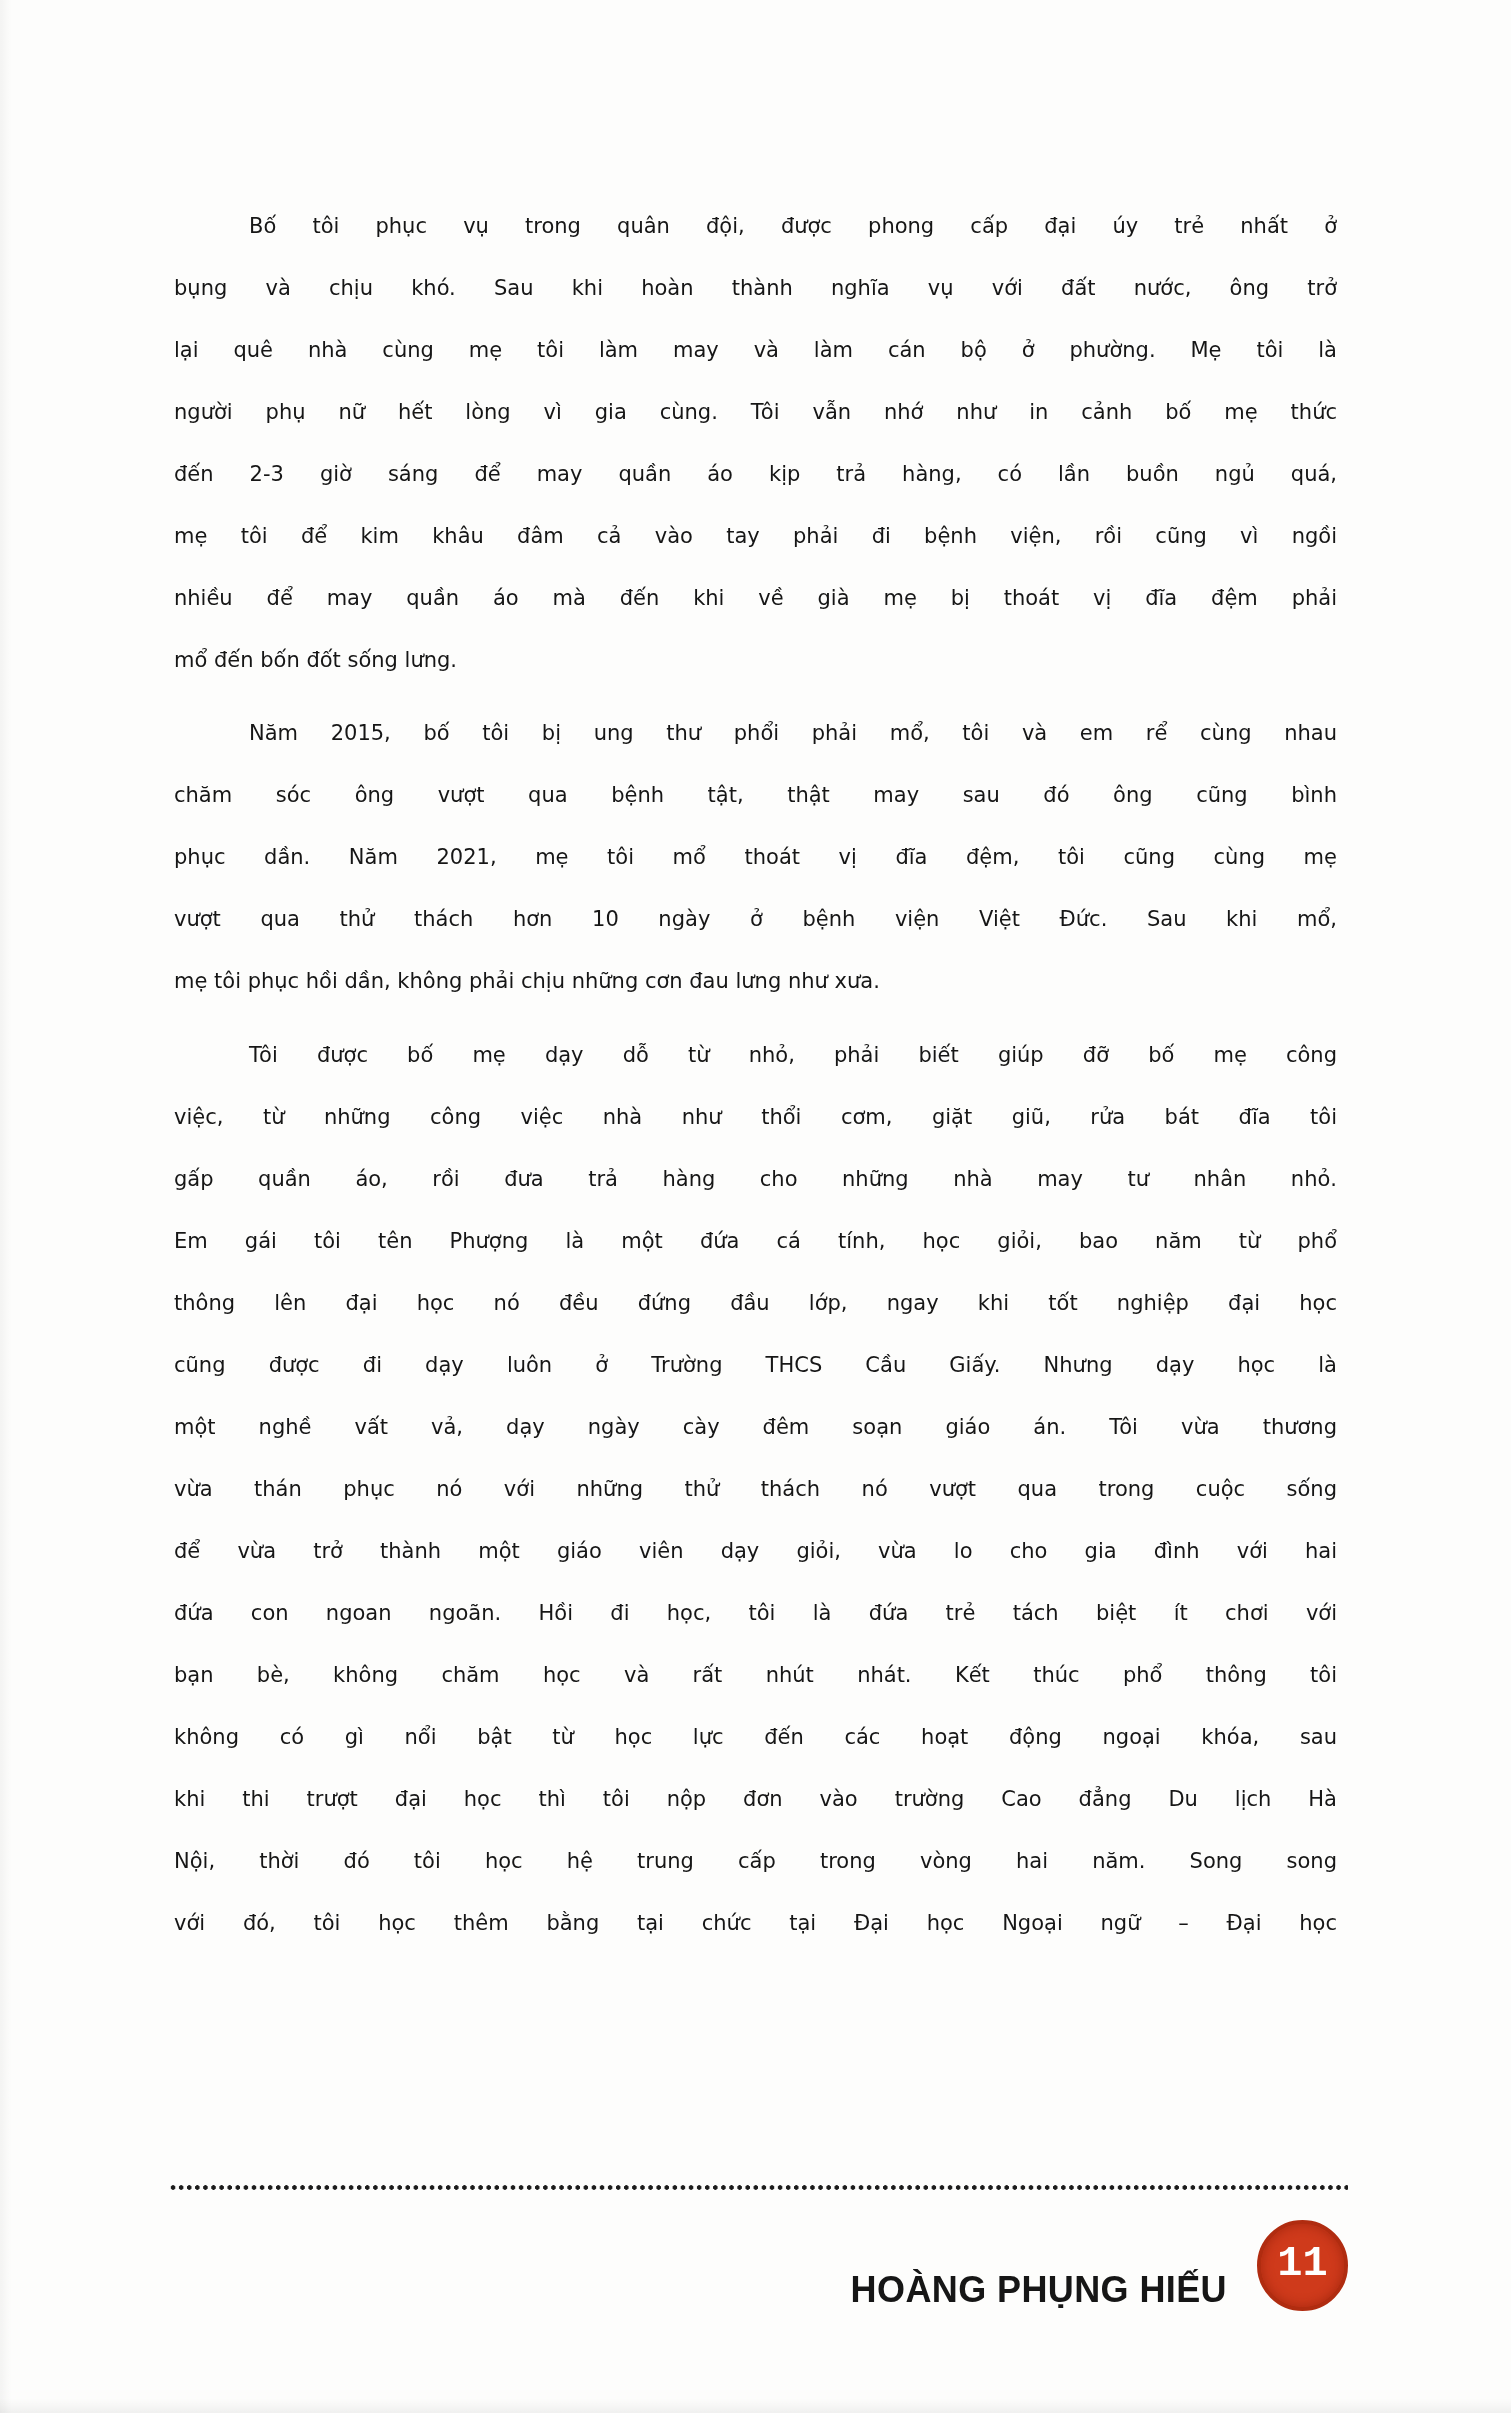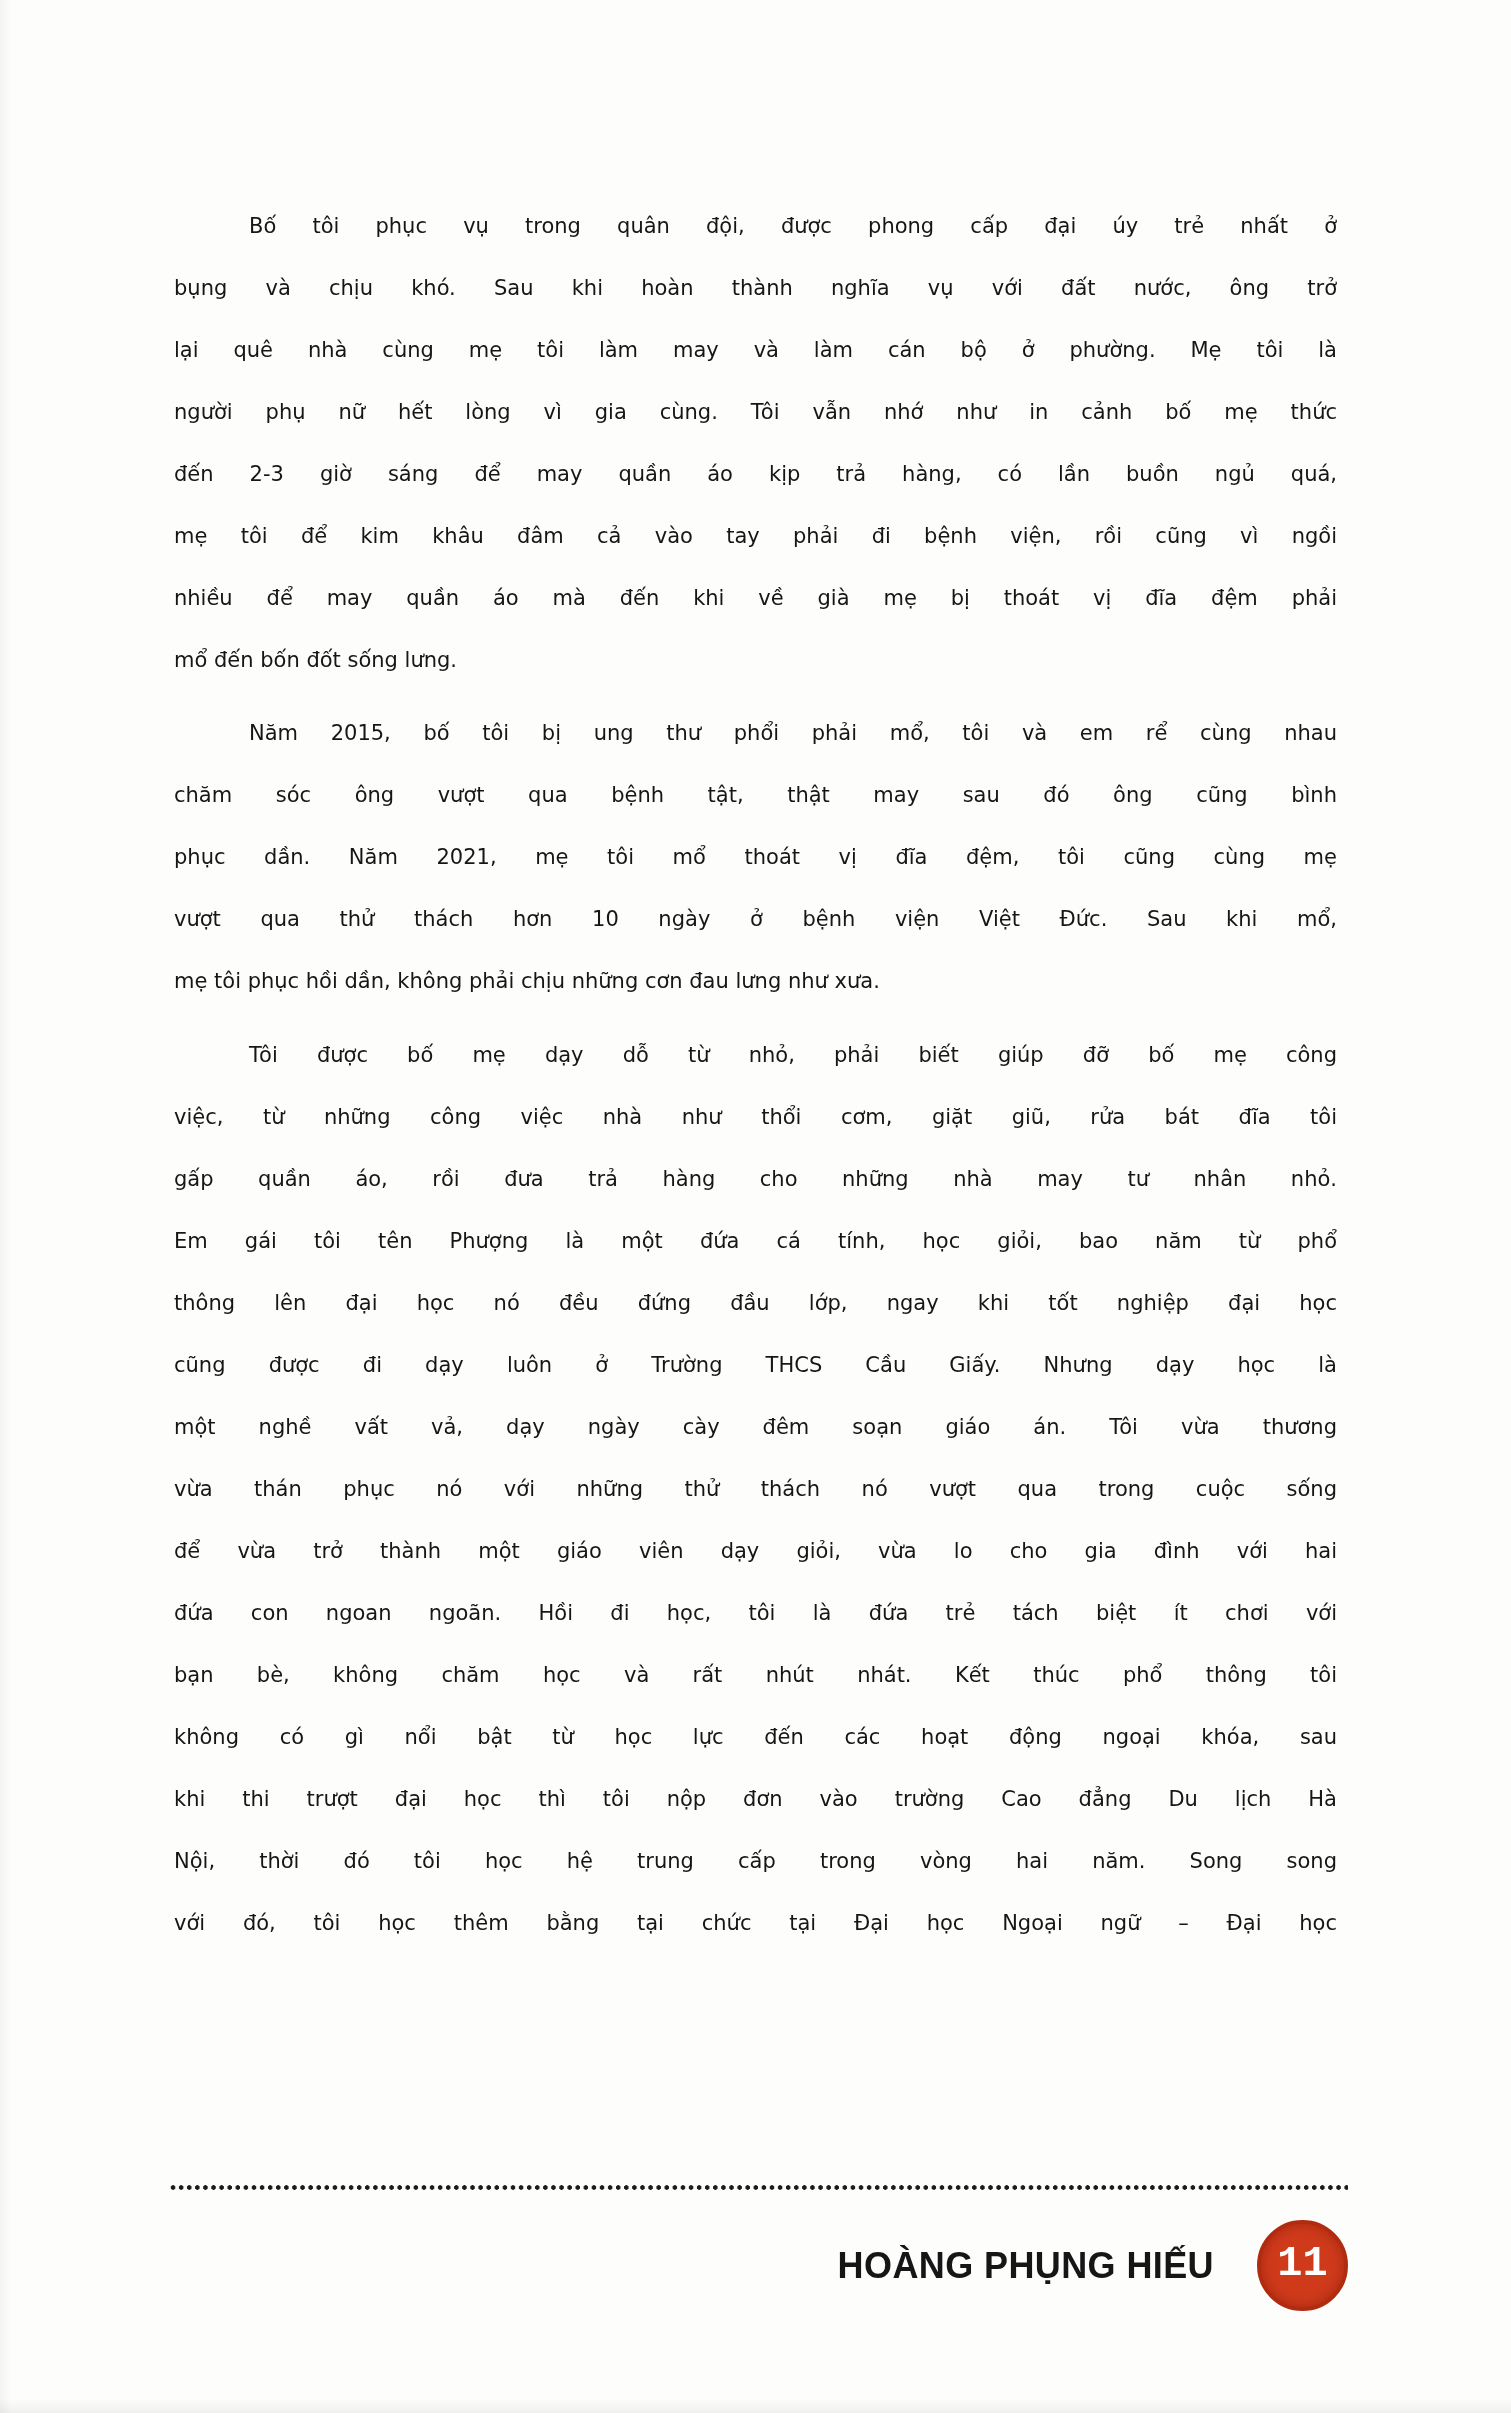--- a/index.html
+++ b/index.html
@@ -52,22 +52,22 @@
     height: 4.9px;
     background: radial-gradient(circle closest-side, #1b1b1b 82%, rgba(0,0,0,0)) repeat-x;
     background-size: 8.1px 4.9px;
   }
   .footer-row {
     position: absolute;
     top: 2220px;
     right: 163px;
     height: 91px;
     display: flex;
-    align-items: center;
-    gap: 43px;
+    align-items: flex-end;
+    gap: 30px;
   }
   .author {
     font-family: "Liberation Sans", "DejaVu Sans", sans-serif;
     font-weight: bold;
     font-size: 36px;
     letter-spacing: 0.4px;
     color: #161616;
     white-space: nowrap;
   }
   .page-badge {

